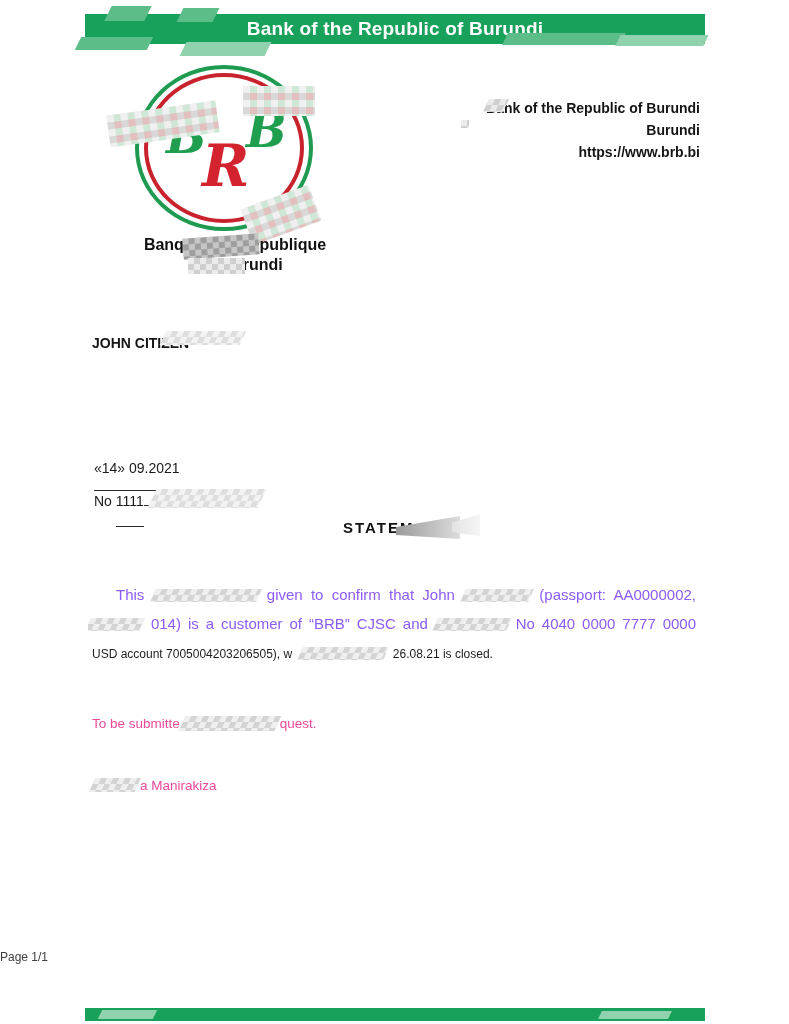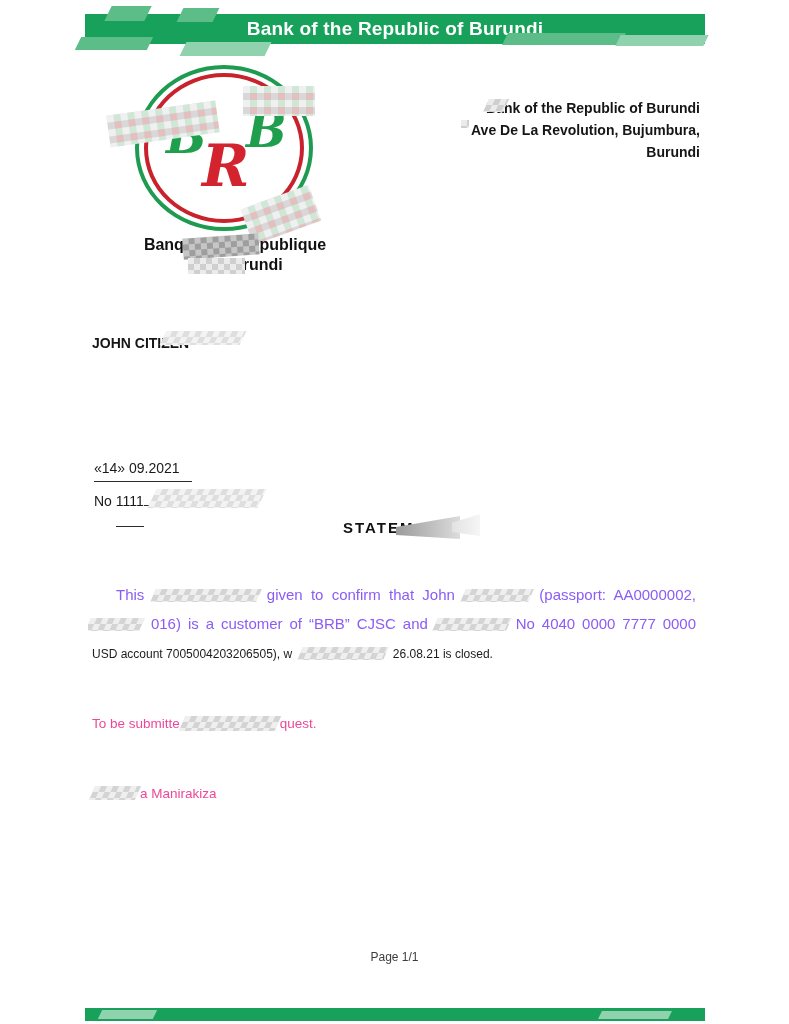--- a/index.html
+++ b/index.html
@@ -48,21 +48,21 @@
   .cap1{top:176px;display:flex;justify-content:center;gap:48px;}
   .cap2{top:196px;display:flex;justify-content:center;}
   .cap2 .spacer{display:inline-block;width:34px;}
   
   .bank-block{position:absolute;left:420px;top:97px;width:280px;text-align:right;
     font-weight:bold;font-size:14px;line-height:22px;color:#151515;}
   
   .recipient{position:absolute;left:92px;top:330px;font-weight:bold;font-size:14px;line-height:26px;color:#151515;}
   
   .meta-date{position:absolute;left:94px;top:460px;font-size:14px;}
-  .meta-date .u{border-bottom:1.4px solid #2b2b2b;padding-right:12px;padding-bottom:5px;}
+  .meta-date .u{border-bottom:1.4px solid #2b2b2b;padding-right:12px;padding-bottom:14px;}
   .meta-no{position:absolute;left:94px;top:491px;font-size:14px;}
   .meta-no .u{border-bottom:1.4px solid #2b2b2b;padding-bottom:17px;}
   .meta-no .u-tail{display:inline-block;width:16px;border-bottom:1.4px solid #2b2b2b;height:14px;}
   
   .doc-title{position:absolute;left:343px;top:519px;font-weight:bold;font-size:15px;letter-spacing:2px;color:#111;}
   .title-wedge{
     position:absolute;left:396px;top:515px;width:64px;height:25px;
     background:linear-gradient(to right,#9b9b9b,#dcdcdc);
     clip-path:polygon(0 48%,100% 4%,100% 96%,0 80%);
   }
@@ -74,21 +74,21 @@
   
   .jline{
     position:absolute;left:88px;width:608px;font-size:15px;line-height:20px;height:20px;
     text-align:justify;overflow:hidden;color:#8b5cf6;word-spacing:1px;
   }
   .jline::after{content:"";display:inline-block;width:100%;}
   .pline{position:absolute;left:92px;font-size:12px;line-height:20px;color:#1c1c1c;}
   
   .close-line{position:absolute;left:92px;font-size:13.5px;color:#ec4899;}
   
-  .page-num{position:absolute;left:0;top:950px;width:100%;text-align:center;font-size:12px;color:#3d3d3d;}
+  .page-num{position:absolute;left:0;top:950px;width:100%;font-size:12px;color:#3d3d3d;}
   .w8{width:8px;height:8px;}  .w20{width:20px;height:13px;}
 </style>
 </head>
 <body>
 
 <div class="page">
 
   <div class="bar header">
     <div class="bar-title">Bank of the Republic of Burundi</div>
   </div>
@@ -115,22 +115,22 @@
     <div class="logo-caption cap2">
       <span class="spacer"></span>
       <span>Burundi</span>
     </div>
     <div class="abs px dark" style="left:53px;top:176px;width:76px;height:21px;transform:rotate(-4deg);"></div>
     <div class="abs px" style="left:58px;top:198px;width:57px;height:16px;"></div>
   </div>
 
   <div class="bank-block">
     <div>Bank of the Republic of Burundi</div>
-    <div>Ave De La Revolution, Bujumbura,</div>
     <div>Burundi</div>
+    <div>https://www.brb.bi</div>
   </div>
   <div class="abs px w20 skew" style="left:486px;top:99px;"></div>
   <div class="abs px w8" style="left:461px;top:120px;"></div>
 
   <div class="recipient">
     <div>JOHN CITIZEN</div>
   </div>
   <div class="abs px light skew" style="left:163px;top:331px;width:80px;height:14px;"></div>
 
   <div class="meta-date">
@@ -149,34 +149,34 @@
 
   <div class="jline" style="top:585px;padding-left:28px;width:580px;">
     <span>This</span>
     <span class="ipx" style="width:106px;"></span>
     <span>given to confirm that John</span>
     <span class="ipx" style="width:68px;"></span>
     <span>(passport: AA0000002, 0009,</span>
   </div>
   <div class="jline" style="top:614px;">
     <span class="ipx" style="width:54px;margin-right:2px;"></span>
-    <span>016) is a customer of “BRB” CJSC and</span>
+    <span>014) is a customer of “BRB” CJSC and</span>
     <span class="ipx" style="width:74px;"></span>
     <span>No 4040 0000 7777 0000 visa card (with</span>
   </div>
   <div class="pline" style="top:644px;">
     <span>USD account 7005004203206505), w</span>
     <span class="ipx" style="width:86px;margin:0 4px;"></span>
     <span>26.08.21 is closed.</span>
   </div>
 
   <div class="close-line" style="top:716px;">
     <span>To be submitte</span><span class="ipx" style="width:96px;height:15px;margin:0 2px;vertical-align:-3px;"></span><span>quest.</span>
   </div>
-  <div class="close-line" style="top:778px;margin-top:8px;">
+  <div class="close-line" style="top:778px;">
     <span class="ipx" style="width:46px;height:14px;margin-right:2px;"></span><span>a Manirakiza</span>
   </div>
 
   <div class="page-num">Page 1/1</div>
 
   <div class="bar footer"></div>
   <div class="gpatch faint" style="left:100px;top:1010px;width:55px;height:9px;"></div>
   <div class="gpatch faint" style="left:600px;top:1011px;width:70px;height:8px;"></div>
 
 </div>

